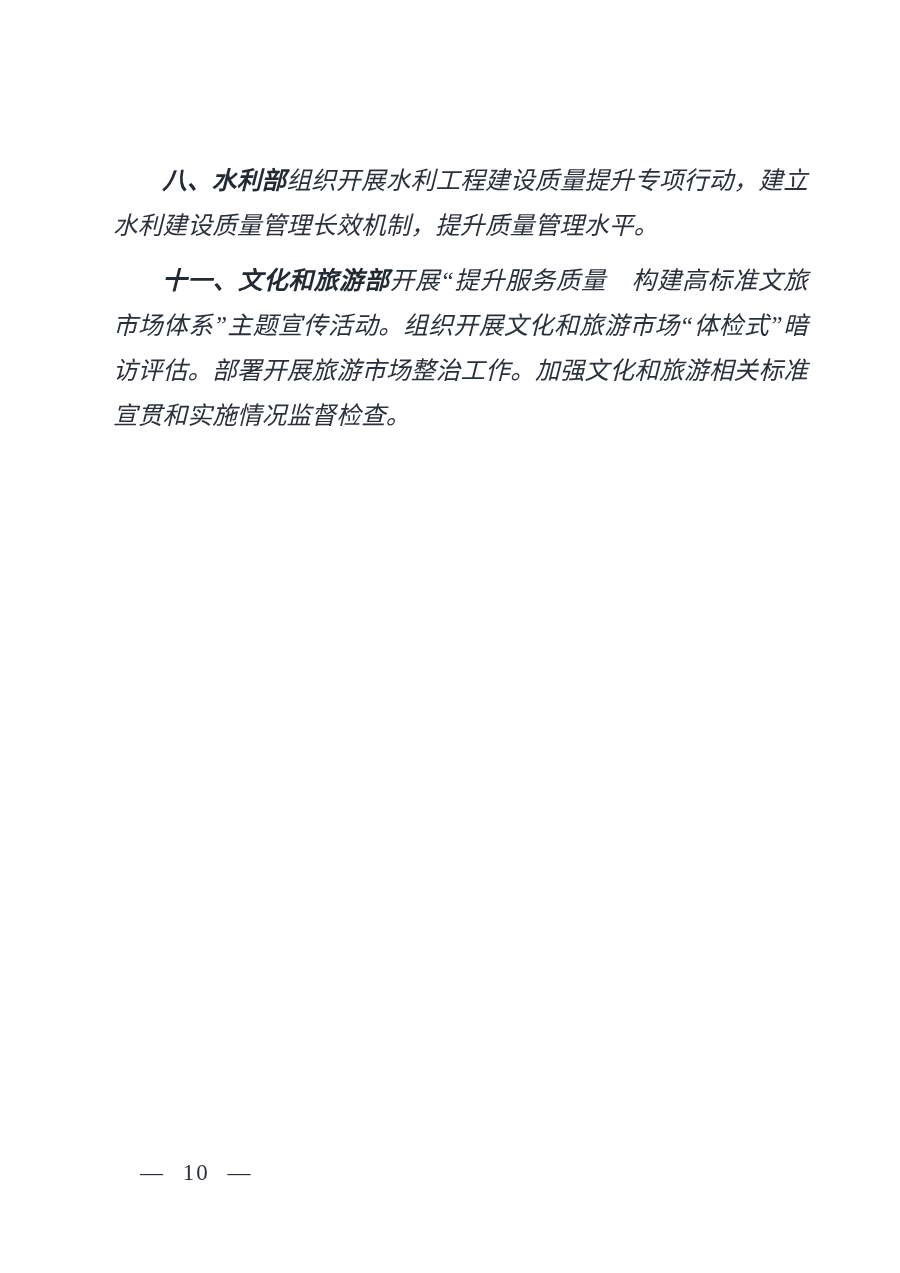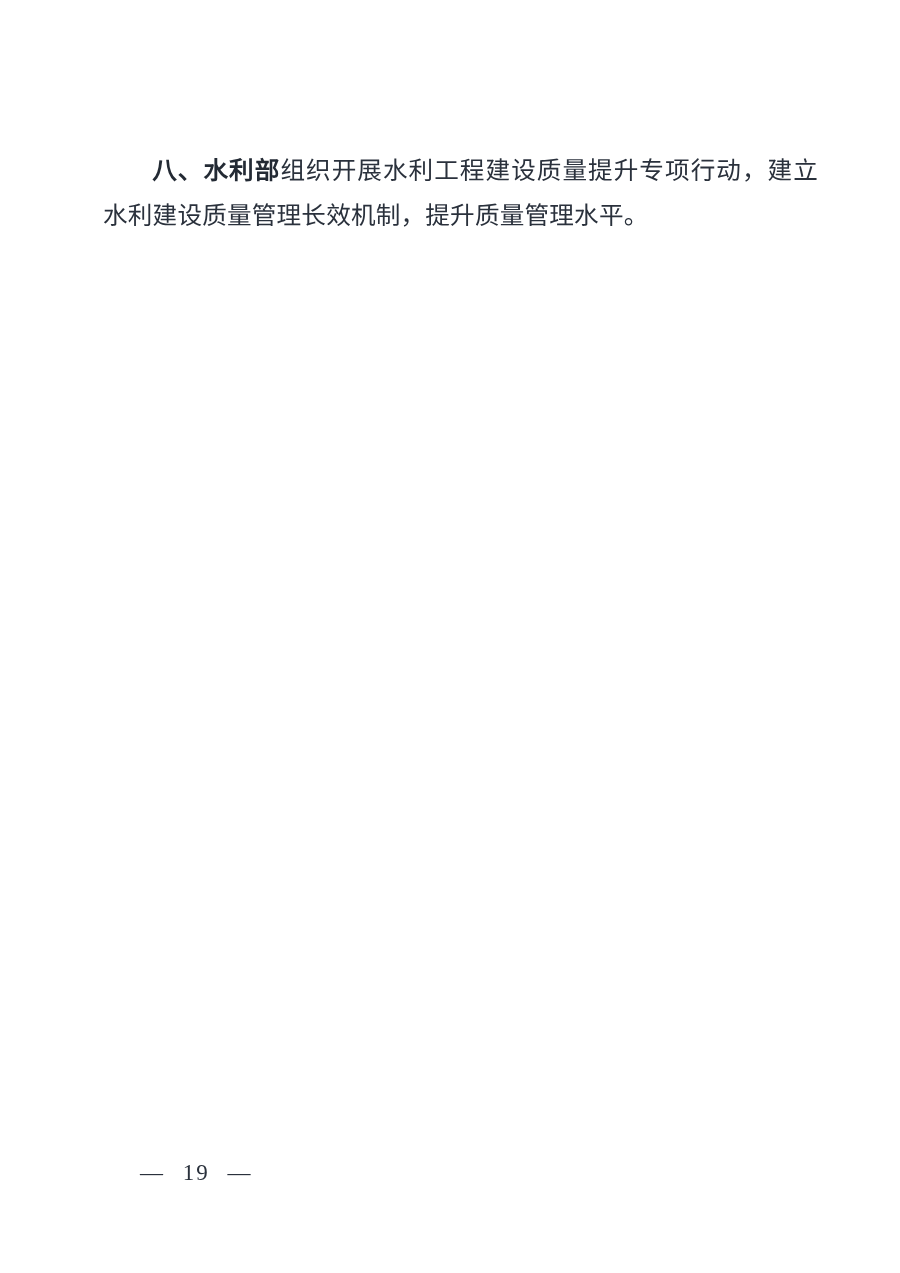--- a/index.html
+++ b/index.html
@@ -21,23 +21,24 @@
     left: 103px;
     top: 148px;
     width: 715px;
     font-size: 24.6px;
     line-height: 45px;
     text-align: justify;
     text-justify: inter-ideograph;
     letter-spacing: 0.2px;
   }
   .doc-body p {
-    margin: 0;
+    margin: 10px;
     padding: 0;
     text-indent: 2em;
+    font-style: italic;
   }
   .para-lead {
     font-family: "Liberation Sans", sans-serif;
     font-weight: 700;
     color: #232a34;
   }
   .page-footer {
     position: absolute;
     left: 140px;
     top: 1158px;
@@ -49,19 +50,20 @@
     font-family: "Liberation Serif", serif;
   }
 </style>
 </head>
 <body>
 
 <div class="page">
 
   <main class="doc-body">
     <p><span class="para-lead">八、水利部</span><span>组织开展水利工程建设质量提升专项行动，建立水利建设质量管理长效机制，提升质量管理水平。</span></p>
+    <p><span class="para-lead">十一、文化和旅游部</span><span>开展“提升服务质量　构建高标准文旅市场体系”主题宣传活动。组织开展文化和旅游市场“体检式”暗访评估。部署开展旅游市场整治工作。加强文化和旅游相关标准宣贯和实施情况监督检查。</span></p>
   </main>
 
   <footer class="page-footer">
-    <span>— 19 —</span>
+    <span>— 10 —</span>
   </footer>
 
 </div>
 
 </body></html>

